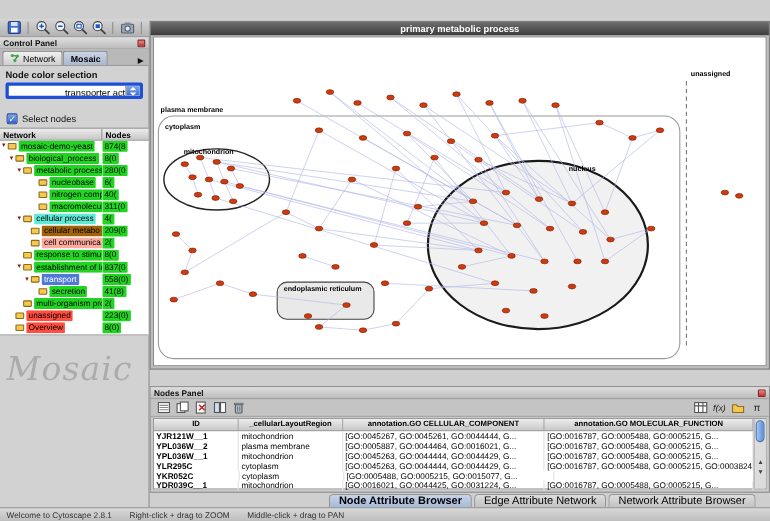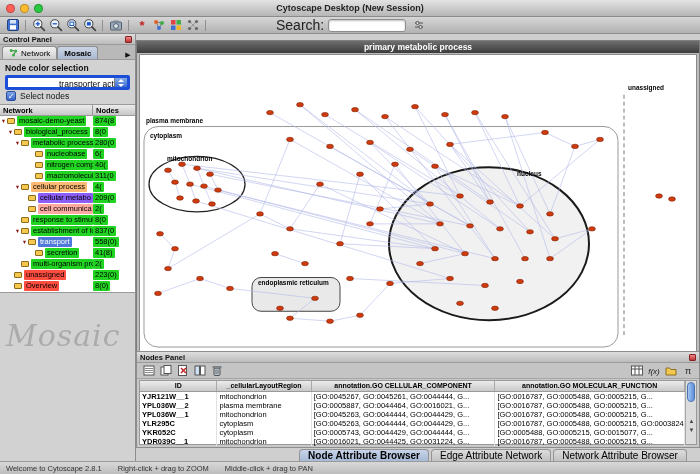--- a/index.html
+++ b/index.html
@@ -43,21 +43,21 @@
   .cp-tab-arrow::after { content:"\25B6"; }
   .cp-section-label { font-size:8.5px; font-weight:bold; color:#111; padding:3px 5px 1px 5px; }
   .dropdown { margin:1px 5px; height:15px; background:#fff; border:3px solid #1d4ed8; border-radius:2px;
     display:flex; align-items:stretch; overflow:hidden;padding-left:48px; }
   .dd-value { flex:1; font-size:8.5px; line-height:13px; padding:0 3px; white-space:nowrap; overflow:hidden; }
   .dd-btn { width:13px; background:linear-gradient(#86abe8,#3c6cce); border-left:1px solid #7a7d84;
     display:flex; flex-direction:column; align-items:center; justify-content:center; }
   .dd-btn i { width:0; height:0; border-left:3px solid transparent; border-right:3px solid transparent; display:block; }
   .dd-btn i.up { border-bottom:3px solid #fff; margin-bottom:2px; }
   .dd-btn i.dn { border-top:3px solid #fff; }
-  .checkbox-row { display:flex; align-items:flex-start; gap:4px; padding:0 6px 3px 6px; }
+  .checkbox-row { display:flex; align-items:flex-start; gap:4px; padding:12px 6px 3px 6px; }
   .checkbox { width:10px; height:10px; border-radius:2px; background:linear-gradient(#7ea4e8,#3463c6);
     border:1px solid #2a4d9e; color:#fff; font-size:8px; line-height:9px; text-align:center; }
   .checkbox::after { content:"\2713"; }
   .cb-label { font-size:8.5px; color:#111; }
   .tree-header { display:flex; height:12px; border-top:1px solid #9a9a9a; border-bottom:1px solid #9a9a9a;
     background:linear-gradient(#ececec,#c7c7c7); font-size:7.5px; font-weight:bold; }
   .th-net { width:93px; padding:1px 3px; border-right:1px solid #9a9a9a; }
   .th-nodes { flex:1; padding:1px 3px; }
   .tree { background:#fff; border-bottom:1px solid #9a9a9a; }
   .tree-row { display:flex; align-items:flex-start; height:11px; font-size:7.5px; white-space:nowrap; }
@@ -65,21 +65,21 @@
   .lab { width:93px; display:flex; align-items:center; overflow:hidden; flex-shrink:0; }
   .exp { width:7px; font-size:5.5px; color:#8b1a1a; text-align:center; flex-shrink:0; }
   .tree-row.sel .exp { color:#fff; }
   .fold { width:8px; height:6px; background:#f6c94e; border:1px solid #8a6d20; border-radius:1px; margin-right:2px; flex-shrink:0; }
   .chip { display:inline-block; padding:0 2px; line-height:10px; border-radius:1px; overflow:hidden; }
   .cnt { flex:1; overflow:hidden; }
   .watermark { position:absolute; top:284px; left:6px; font-family:"DejaVu Serif", serif; font-style:italic;
     font-size:30px; color:#8d8d8d; opacity:.55; letter-spacing:1px; }
 
   
-  .network-view { position:absolute; top:40px; left:136px; width:564px; height:317px;
+  .network-view { position:absolute; top:19px; left:136px; width:564px; height:317px;
     background:#bdbdbd; border:1px solid #7e7e7e; }
   .view-title { height:12px; background:linear-gradient(#6e6e6e,#3c3c3c); color:#fff; font-size:8.5px;
     font-weight:bold; text-align:center; line-height:12px; }
   .canvas { position:absolute; top:13px; left:2px; right:2px; bottom:2px; background:#fff; border:1px solid #8a8a8a; }
   .canvas svg { width:100%; height:100%; display:block; }
 
   
   .data-panel { position:absolute; top:351px; left:136px; width:564px; height:97px;
     background:#c9c9c9; border:1px solid #8d8d8d; }
   .dp-toolbar { height:16px; display:flex; align-items:center; padding:0 3px; background:#c4c4c4; border-bottom:1px solid #a5a5a5; }
@@ -110,28 +110,20 @@
   
   .statusbar { position:absolute; top:461px; left:0; width:700px; height:13px;
     background:linear-gradient(#d8d8d8,#bdbdbd); border-top:1px solid #9a9a9a;
     display:flex; align-items:center; gap:16px; padding:0 6px; font-size:7.5px; color:#333; }
 </style>
 </head>
 <body>
 
 <div class="window">
 
-  <div class="titlebar">
-    <div class="lights">
-      <span class="light red"></span>
-      <span class="light yellow"></span>
-      <span class="light green"></span>
-    </div>
-    <div class="title">Cytoscape Desktop (New Session)</div>
-  </div>
 
   <div class="toolbar">
     <div class="ticons">
         <span class="ticon">
           <svg width="14" height="14" viewBox="0 0 14 14">
             <rect x="1.5" y="1.5" width="11" height="11" rx="1.5" fill="#3e6fd1" stroke="#24437d"></rect>
             <rect x="4" y="2" width="6" height="3.6" fill="#d7e2f7"></rect>
             <rect x="4" y="7.2" width="6" height="4.3" fill="#fff"></rect>
           </svg>
         </span>
@@ -313,30 +305,30 @@
             <span class="fold"></span>
             <span class="chip" style="background: rgb(33, 212, 33);">macromolecule</span>
           </div>
           <div class="cnt"><span class="chip" style="background: rgb(33, 212, 33);">311(0</span></div>
         </div>
         <div class="tree-row">
           <div class="lab">
             <span style="width: 14px; flex-shrink: 0;"></span>
             <span class="exp">▼</span>
             <span class="fold"></span>
-            <span class="chip" style="background: #fdba74;">cellular process</span>
+            <span class="chip" style="background: #5eead4;">cellular process</span>
           </div>
           <div class="cnt"><span class="chip" style="background: rgb(33, 212, 33);">4(</span></div>
         </div>
         <div class="tree-row">
           <div class="lab">
             <span style="width: 21px; flex-shrink: 0;"></span>
             <span class="exp"></span>
             <span class="fold"></span>
-            <span class="chip" style="background: #8b5cf6;">cellular metabo</span>
+            <span class="chip" style="background: #a16207;">cellular metabo</span>
           </div>
           <div class="cnt"><span class="chip" style="background: rgb(33, 212, 33);">209(0</span></div>
         </div>
         <div class="tree-row">
           <div class="lab">
             <span style="width: 21px; flex-shrink: 0;"></span>
             <span class="exp"></span>
             <span class="fold"></span>
             <span class="chip" style="background: rgb(255, 170, 160);">cell communica</span>
           </div>
@@ -674,21 +666,20 @@
           </div>
           <div class="trow">
             <span class="cell id" style="width: 78px;">YLR295C</span>
             <span class="cell" style="width: 95px;">cytoplasm</span>
             <span class="cell" style="width: 185px;">[GO:0045263, GO:0044444, GO:0044429, G...</span>
             <span class="cell" style="width: 191px;">[GO:0016787, GO:0005488, GO:0005215, GO:0003824, G...</span>
           </div>
           <div class="trow">
             <span class="cell id" style="width: 78px;">YKR052C</span>
             <span class="cell" style="width: 95px;">cytoplasm</span>
-            <span class="cell" style="width: 185px;">[GO:0005743, GO:0044429, GO:0044444, G...</span>
             <span class="cell" style="width: 191px;">[GO:0005488, GO:0005215, GO:0015077, G...</span>
           </div>
           <div class="trow">
             <span class="cell id" style="width: 78px;">YDR039C__1</span>
             <span class="cell" style="width: 95px;">mitochondrion</span>
             <span class="cell" style="width: 185px;">[GO:0016021, GO:0044425, GO:0031224, G...</span>
             <span class="cell" style="width: 191px;">[GO:0016787, GO:0005488, GO:0005215, G...</span>
           </div>
         </div>
       <div class="vscroll">

